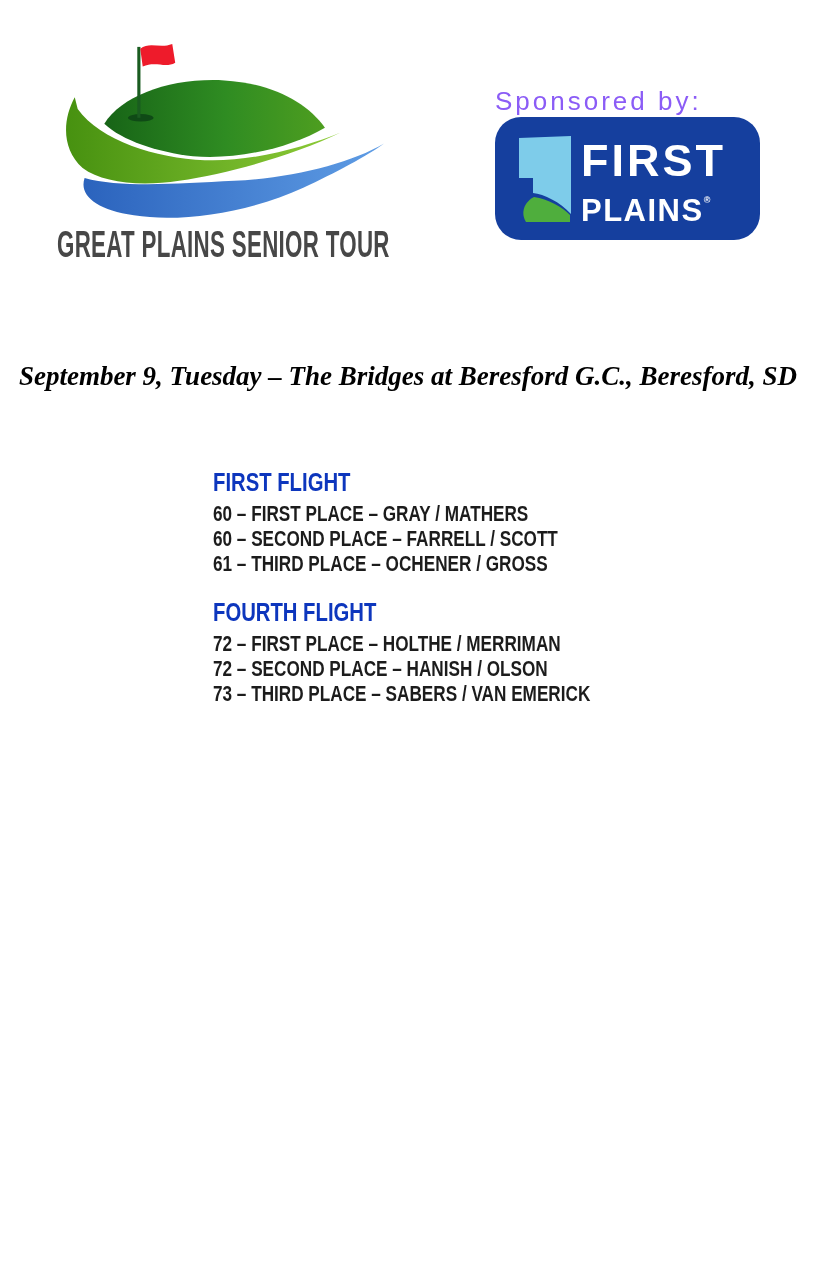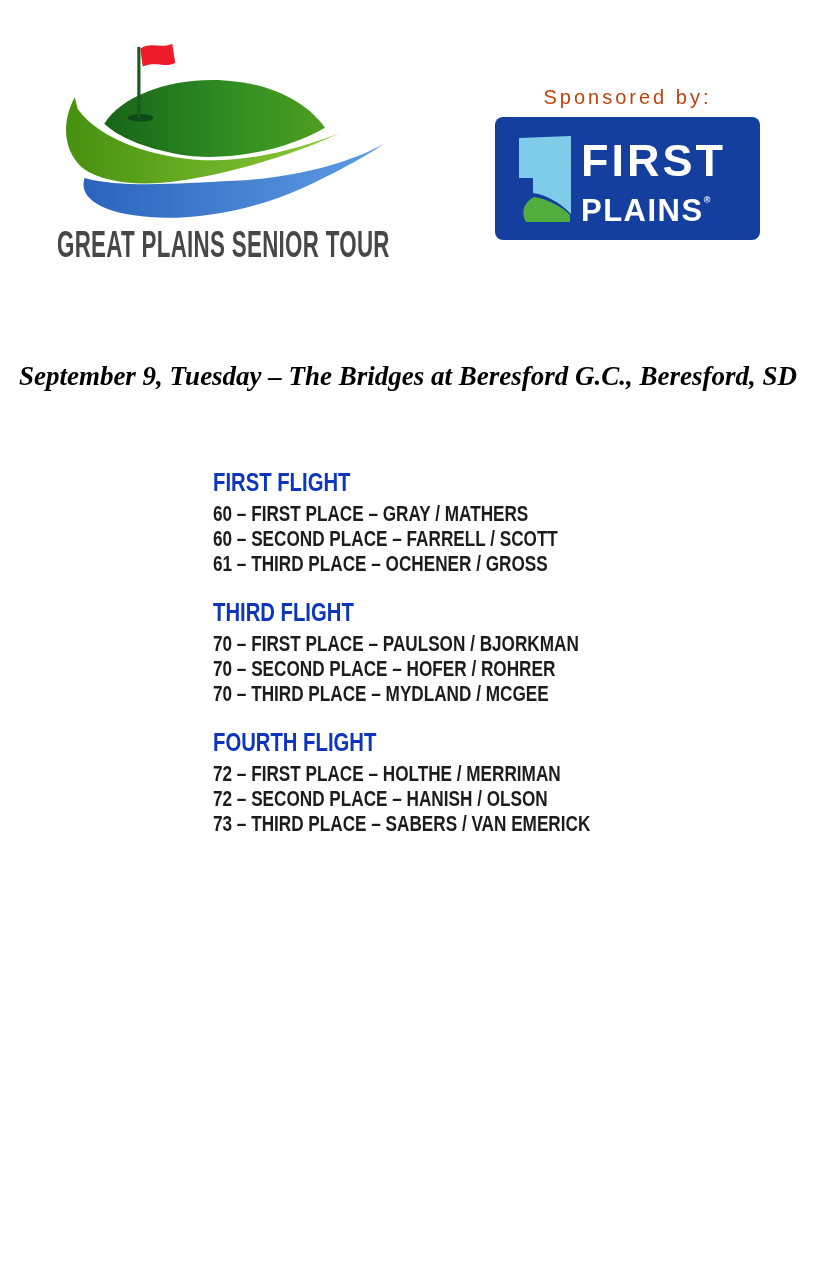--- a/index.html
+++ b/index.html
@@ -8,26 +8,26 @@
     font-family:"Liberation Sans",sans-serif;overflow:hidden;
   }
   
   .golf-logo{position:absolute;left:55px;top:40px;width:335px;height:197px;}
   .wordmark{
     position:absolute;left:57px;top:227px;line-height:36px;font-size:36px;font-weight:bold;
     color:#474747;letter-spacing:.5px;white-space:nowrap;
     transform:scaleX(.62);transform-origin:left top;
   }
   .sponsored-label{
-    position:absolute;left:495px;top:86px;width:265px;text-align:center;
-    font-size:20px;color:#c2410c;letter-spacing:3px;white-space:nowrap;
+    position:absolute;left:495px;top:86px;width:265px;text-align:left;
+    font-size:26px;color:#8b5cf6;letter-spacing:3px;white-space:nowrap;
   }
   .fd-logo{
     position:absolute;left:495px;top:117px;width:265px;height:123px;
-    background:#153f9e;border-radius:8px;
+    background:#153f9e;border-radius:26px;
   }
   .fd-mark{position:absolute;left:23px;top:19px;width:54px;height:86px;}
   .fd-text{position:absolute;left:86px;top:21px;color:#ffffff;}
   .fd-line1{
     font-size:45px;line-height:46px;font-weight:bold;letter-spacing:3px;white-space:nowrap;
   }
   .fd-line2{
     font-size:31px;line-height:32px;font-weight:bold;letter-spacing:1.5px;white-space:nowrap;
   }
   .fd-reg{font-size:9px;vertical-align:18px;letter-spacing:0;}
@@ -96,26 +96,20 @@
 <div class="flights">
 
   <div class="flight-block">
     <div class="flight-heading">FIRST FLIGHT</div>
     <div class="result-line">60 – FIRST PLACE – GRAY / MATHERS</div>
     <div class="result-line">60 – SECOND PLACE – FARRELL / SCOTT</div>
     <div class="result-line">61 – THIRD PLACE – OCHENER / GROSS</div>
   </div>
 
 
-  <div class="flight-block">
-    <div class="flight-heading">THIRD FLIGHT</div>
-    <div class="result-line">70 – FIRST PLACE – PAULSON / BJORKMAN</div>
-    <div class="result-line">70 – SECOND PLACE – HOFER / ROHRER</div>
-    <div class="result-line">70 – THIRD PLACE – MYDLAND / MCGEE</div>
-  </div>
 
   <div class="flight-block">
     <div class="flight-heading">FOURTH FLIGHT</div>
     <div class="result-line">72 – FIRST PLACE – HOLTHE / MERRIMAN</div>
     <div class="result-line">72 – SECOND PLACE – HANISH / OLSON</div>
     <div class="result-line">73 – THIRD PLACE – SABERS / VAN EMERICK</div>
   </div>
 
 </div>
 

